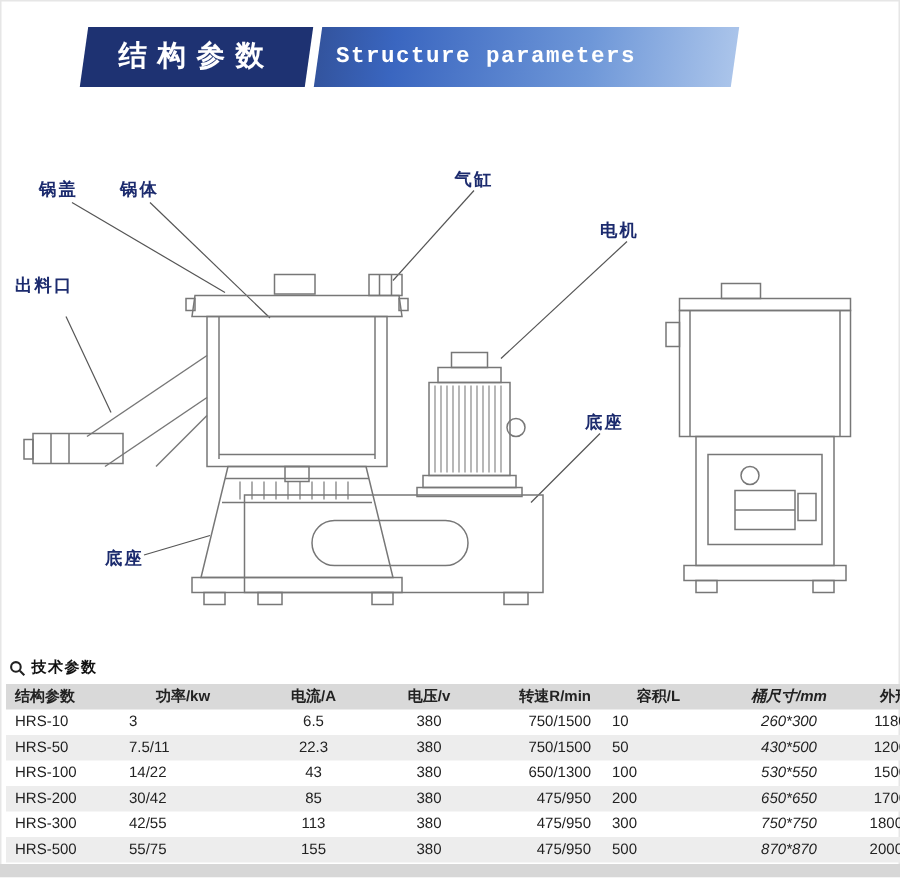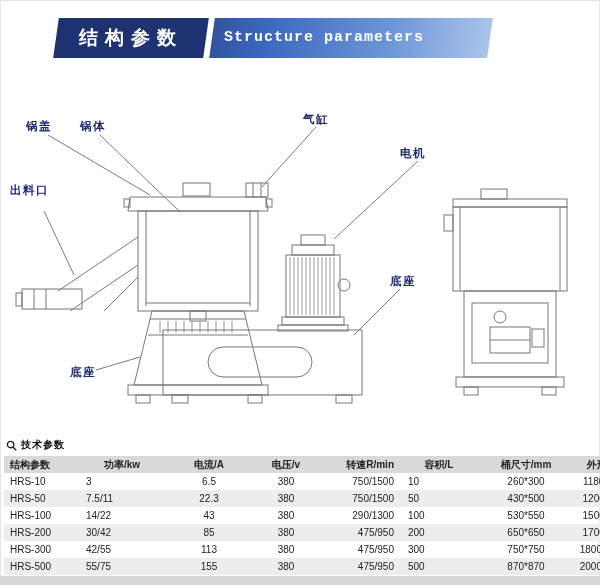--- a/index.html
+++ b/index.html
@@ -58,21 +58,21 @@
   }
   table.spec th{font-weight:bold;background:#d9d9d9;}
   table.spec th,table.spec td{height:17px;line-height:17px;padding:0;overflow:hidden;white-space:nowrap;}
   table.spec tbody tr:nth-child(even){background:#ededed;}
   .c0{width:76px;text-align:left;padding-left:6px !important;}
   .c1{width:72px;padding-right:20px !important;}
   .c2{width:62px;text-align:center;padding-right:18px !important;}
   .c3{width:56px;text-align:center;}
   .c4{width:80px;text-align:right;padding-right:14px !important;}
   .c5{width:62px;padding-right:20px !important;}
-  .c6{width:72px;text-align:center;}
+  .c6{width:72px;text-align:center;font-style:italic;}
   .c7{width:110px;text-align:center;}
 
   .bottom-strip{position:absolute;left:0;bottom:0;width:600px;height:9px;background:#d7d7d7;}
 </style>
 </head>
 <body>
 
 <div id="screen">
 
   <div class="banner">
@@ -234,21 +234,21 @@
           <td class="c4">750/1500</td>
           <td class="c5">50</td>
           <td class="c6">430*500</td>
           <td class="c7">1200*700*1200</td>
         </tr>
         <tr>
           <td class="c0">HRS-100</td>
           <td class="c1">14/22</td>
           <td class="c2">43</td>
           <td class="c3">380</td>
-          <td class="c4">290/1300</td>
+          <td class="c4">650/1300</td>
           <td class="c5">100</td>
           <td class="c6">530*550</td>
           <td class="c7">1500*800*1500</td>
         </tr>
         <tr>
           <td class="c0">HRS-200</td>
           <td class="c1">30/42</td>
           <td class="c2">85</td>
           <td class="c3">380</td>
           <td class="c4">475/950</td>

